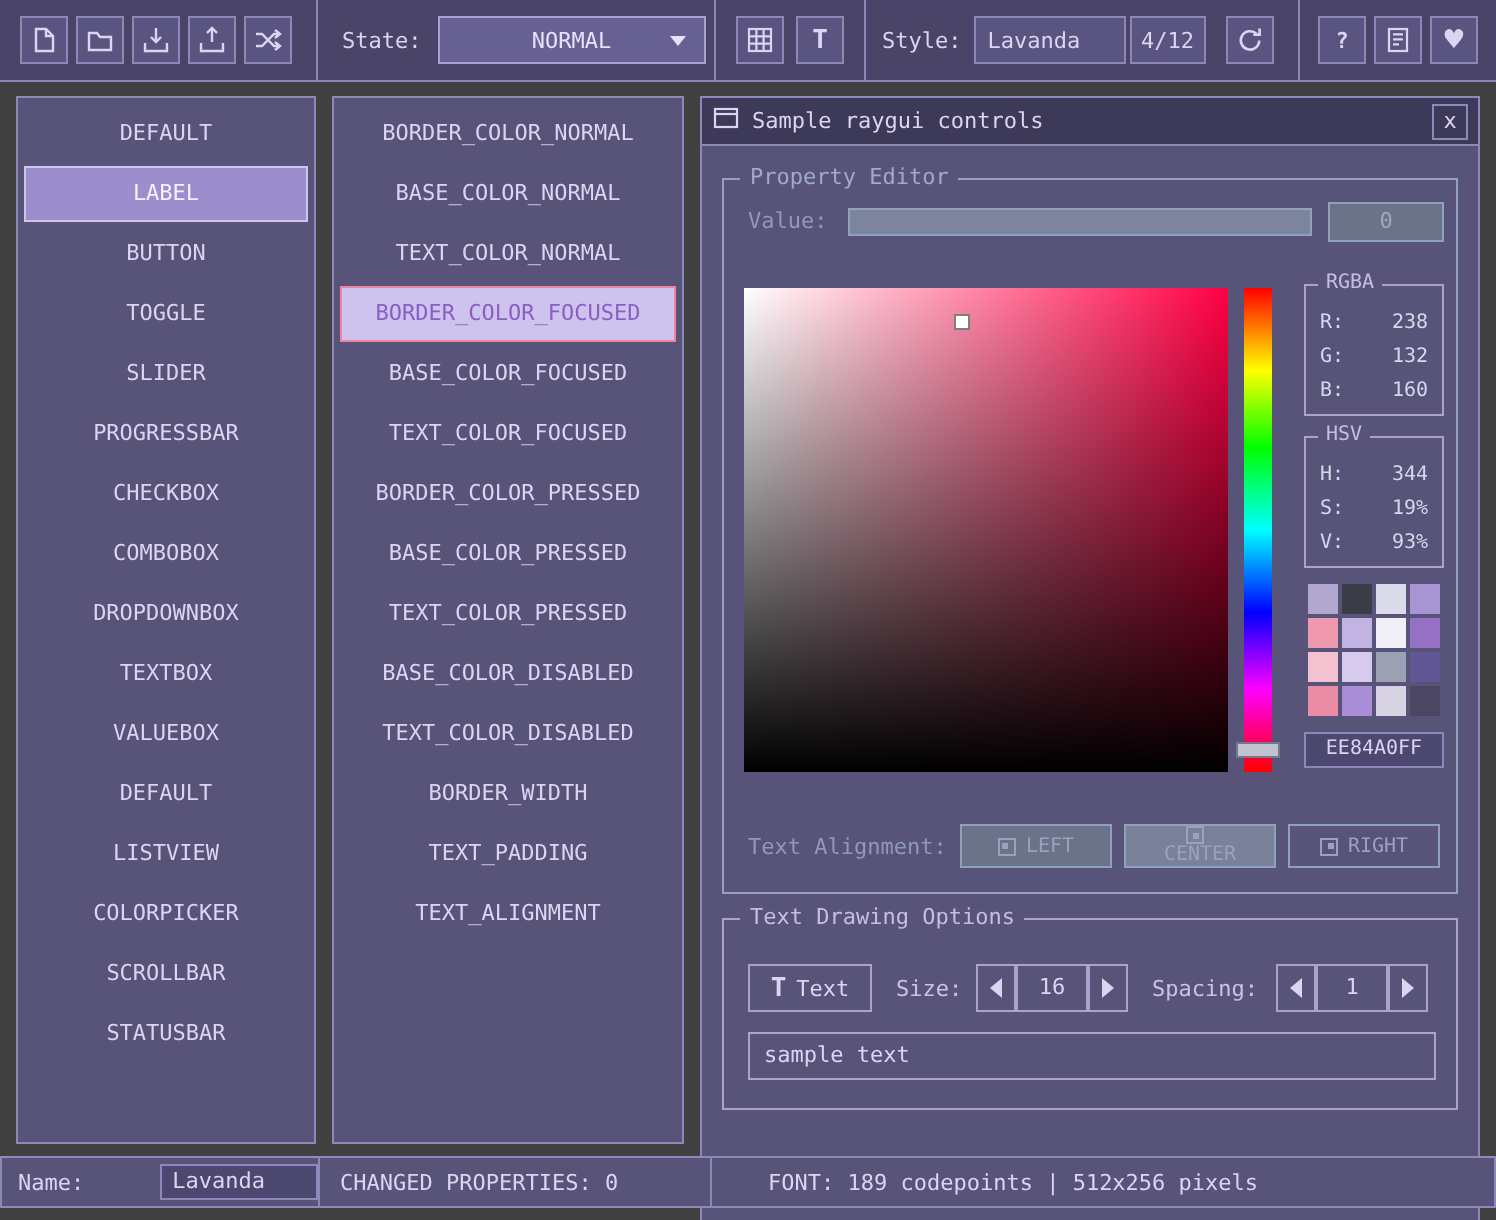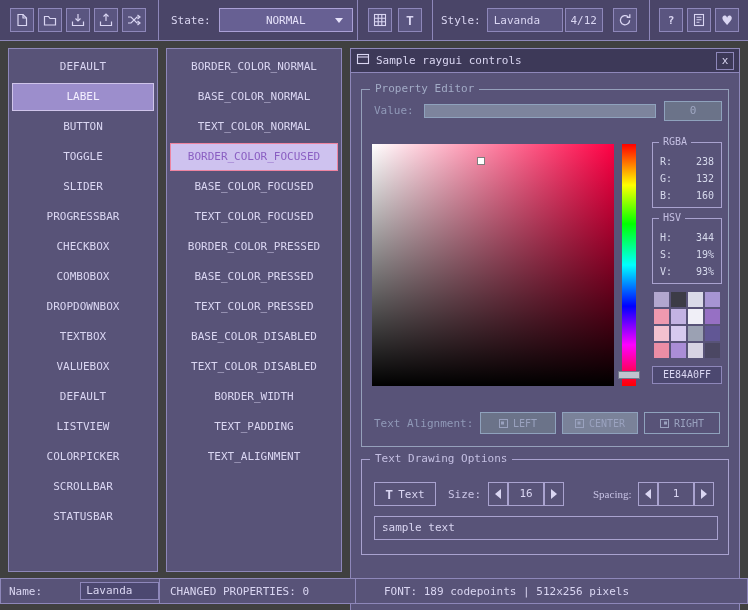--- a/index.html
+++ b/index.html
@@ -69,21 +69,21 @@
 
 .palette{position:absolute;left:292px;top:202px;width:66px;height:66px;display:grid;
          grid-template-columns:repeat(4,15px);grid-auto-rows:15px;gap:2px;}
 .swatch{width:15px;height:15px;}
 .hex-box{position:absolute;left:290px;top:276px;width:70px;height:18px;background:#4c4870;border:1px solid #8e87ba;
          color:#dad6f2;font-size:10px;text-align:center;line-height:16px;overflow:hidden;}
 
 .ta-btn{position:absolute;top:322px;height:22px;width:76px;border:1px solid #8fa2bd;color:#9aa2bf;font-size:10px;
         display:flex;align-items:center;justify-content:center;background:transparent;}
 .ta-btn.fill1{background:#6b7389;}
-.ta-btn.fill2{background:#7a8299;}
+.ta-btn.fill2{background:#7a8299;flex-direction:column;}
 .align-ico{position:relative;width:9px;height:9px;border:1px solid currentColor;margin-right:5px;flex:none;}
 .align-ico::after{content:"";position:absolute;width:3px;height:3px;background:currentColor;top:50%;}
 .ta-left .align-ico::after{left:1px;transform:translateY(-50%);}
 .ta-center .align-ico::after{left:50%;transform:translate(-50%,-50%);}
 .ta-right .align-ico::after{right:1px;transform:translateY(-50%);}
 
 .td-group{left:10px;top:410px;width:368px;height:96px;}
 .btn{background:#585378;border:1px solid #a9a2cf;color:#dad6f2;display:flex;align-items:center;justify-content:center;}
 .font-btn{position:absolute;left:12px;top:22px;width:62px;height:24px;gap:5px;}
 .font-t{font-weight:bold;font-size:13px;}
@@ -357,21 +357,21 @@
 
       <span class="lbl" style="left:86px;top:28px;">Size:</span>
       <div class="btn step-btn" style="left:126px;">
           <span class="tri-l"></span>
         </div>
       <div class="num-box" style="left:146px;">16</div>
       <div class="btn step-btn" style="left:182px;">
           <span class="tri-r"></span>
         </div>
 
-      <span class="lbl" style="left:231px;top:28px;font-family:Liberation Serif, serif;">Spacing:</span>
+      <span class="lbl" style="left:214px;top:28px;">Spacing:</span>
       <div class="btn step-btn" style="left:276px;">
           <span class="tri-l"></span>
         </div>
       <div class="num-box" style="left:296px;">1</div>
       <div class="btn step-btn" style="left:332px;">
           <span class="tri-r"></span>
         </div>
 
       <div class="sample-input">sample text</div>
     </div>

